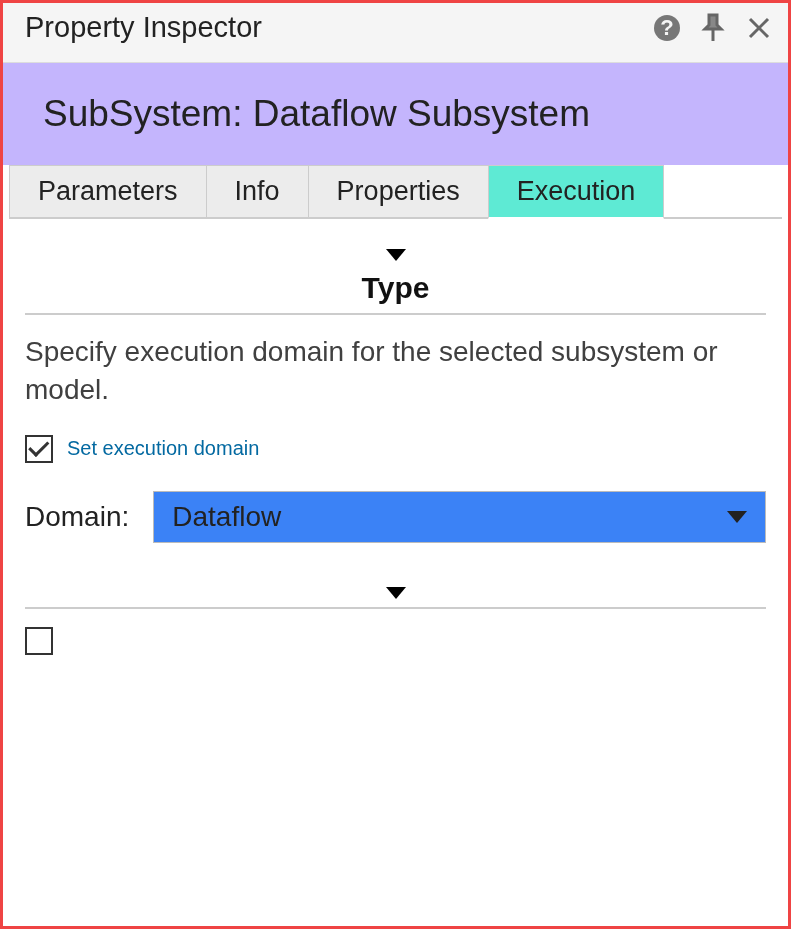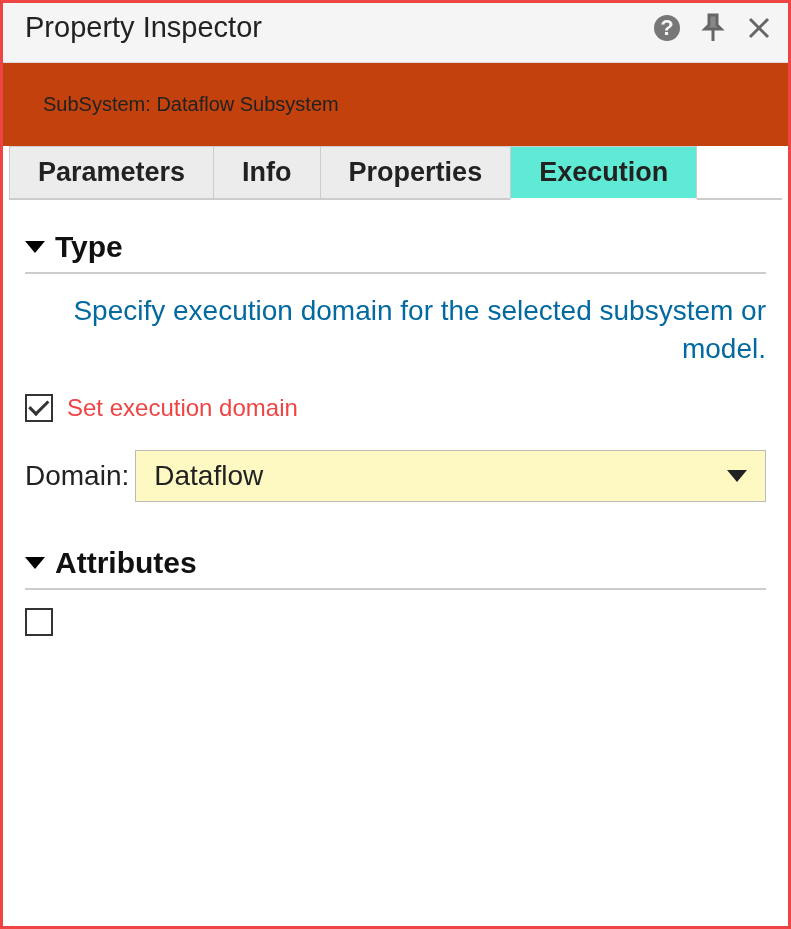--- a/index.html
+++ b/index.html
@@ -43,79 +43,78 @@
       height: 30px;
       display: flex;
       align-items: center;
       justify-content: center;
       cursor: pointer;
       color: #666;
     }
     .icon-btn svg { display: block; }
     .subheader {
       padding: 30px 22px 30px 40px;
-      font-size: 20px;
-      color: #222;
-      background: #c2410c;
+      font-size: 37px;
+      color: #222;
+      background: #c4b5fd;
     }
     .tabs {
       display: flex;
       border-bottom: 2px solid #ccc;
       margin: 0 6px;
     }
     .tab {
       padding: 10px 28px;
       font-size: 27px;
       color: #222;
       background: #ececec;
       border: 1px solid #ccc;
       border-bottom: none;
       cursor: pointer;
       position: relative;
       margin-right: -1px;
-      font-weight: bold;
     }
     .tab.active {
       background: #5eead4;
       border-bottom: 2px solid #fff;
       margin-bottom: -2px;
       z-index: 2;
     }
     .content {
       padding: 30px 22px 22px 22px;
       flex: 1;
       overflow: auto;
     }
     .section-header {
       display: flex;
       align-items: center;
       gap: 10px;
       border-bottom: 2px solid #ccc;
       padding-bottom: 8px;
       margin-bottom: 18px;
       cursor: pointer;
+      flex-direction: column;
     }
     .section-header .caret {
       width: 0;
       height: 0;
       border-left: 10px solid transparent;
       border-right: 10px solid transparent;
       border-top: 12px solid #000;
     }
     .section-header-title {
       font-size: 30px;
       font-weight: bold;
       color: #111;
     }
     .section-desc {
       font-size: 28px;
-      color: #0369a1;
+      color: #404040;
       margin-bottom: 26px;
       line-height: 1.35;
-      text-align: right;
     }
     .form-row {
       display: flex;
       align-items: center;
       gap: 14px;
       margin-bottom: 28px;
     }
     .checkbox {
       width: 28px;
       height: 28px;
@@ -128,37 +127,37 @@
     }
     .checkbox.checked::after {
       content: "";
       width: 16px;
       height: 8px;
       border-left: 3px solid #333;
       border-bottom: 3px solid #333;
       transform: rotate(-45deg) translate(1px,-2px);
     }
     .row-label {
-      font-size: 24px;
-      color: #ef4444;
+      font-size: 20px;
+      color: #0369a1;
     }
     .domain-row {
       display: flex;
       align-items: center;
-      gap: 6px;
+      gap: 24px;
       margin-bottom: 44px;
     }
     .domain-label {
       font-size: 28px;
       color: #222;
     }
     .dropdown {
       flex: 1;
       height: 52px;
-      background: #fef9c3;
+      background: #3b82f6;
       border: 1px solid #bbb;
       display: flex;
       align-items: center;
       justify-content: space-between;
       padding: 0 18px;
       cursor: pointer;
     }
     .dropdown-text {
       font-size: 28px;
       color: #222;
@@ -234,21 +233,20 @@
     <div class="domain-row">
       <span class="domain-label">Domain:</span>
       <div class="dropdown">
         <span class="dropdown-text">Dataflow</span>
         <span class="dropdown-caret"></span>
       </div>
     </div>
 
     <div class="section-header">
       <span class="caret"></span>
-      <span class="section-header-title">Attributes</span>
     </div>
 
 
     <div class="form-row">
       <span class="checkbox"></span>
     </div>
 
   </div>
 
 </div>

